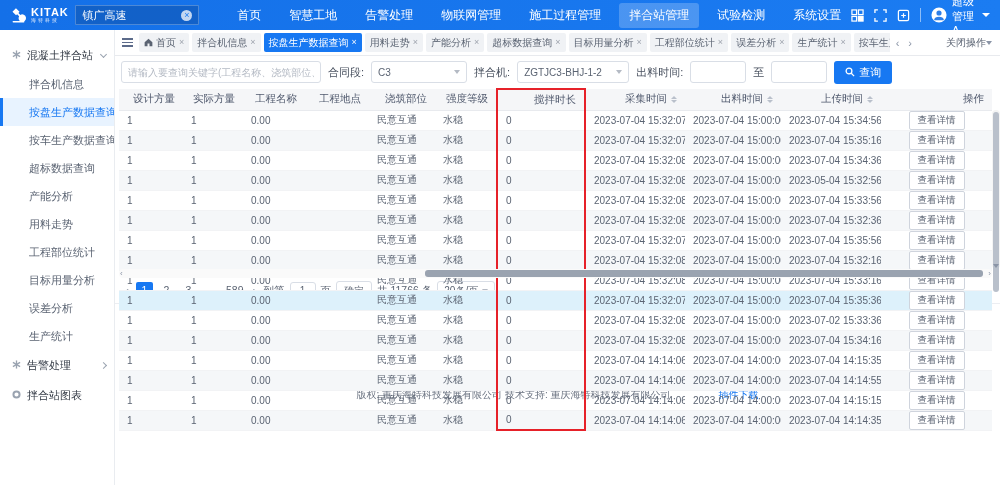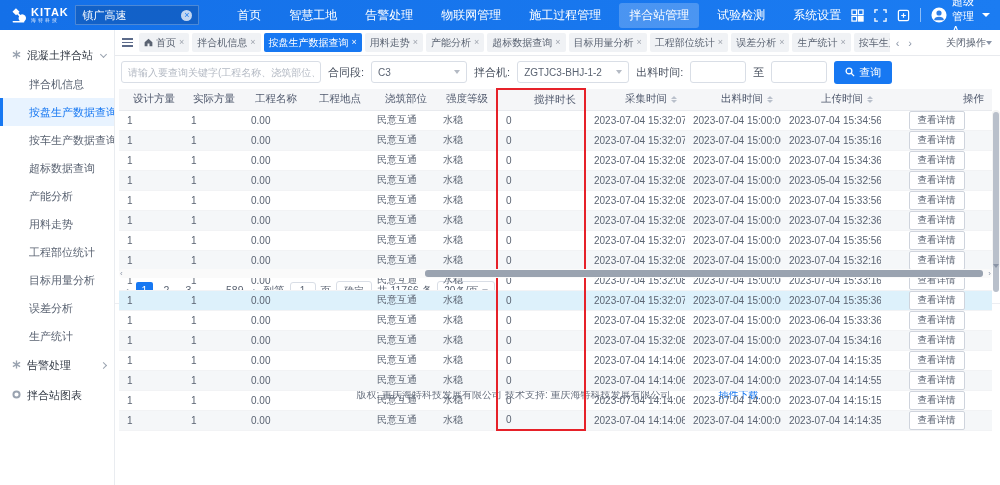--- a/index.html
+++ b/index.html
@@ -486,21 +486,21 @@
               <tr class="row">
                 <td>1</td>
                 <td>1</td>
                 <td>0.00</td>
                 <td></td>
                 <td>民意互通</td>
                 <td>水稳</td>
                 <td class="red-col">0</td>
                 <td>2023-07-04 15:32:08</td>
                 <td>2023-07-04 15:00:00</td>
-                <td>2023-06-04 15:33:36</td>
+                <td>2023-07-02 15:33:36</td>
                 <td class="op-cell"><button class="detail-btn">查看详情</button></td>
               </tr>
               <tr class="row alt">
                 <td>1</td>
                 <td>1</td>
                 <td>0.00</td>
                 <td></td>
                 <td>民意互通</td>
                 <td>水稳</td>
                 <td class="red-col">0</td>

